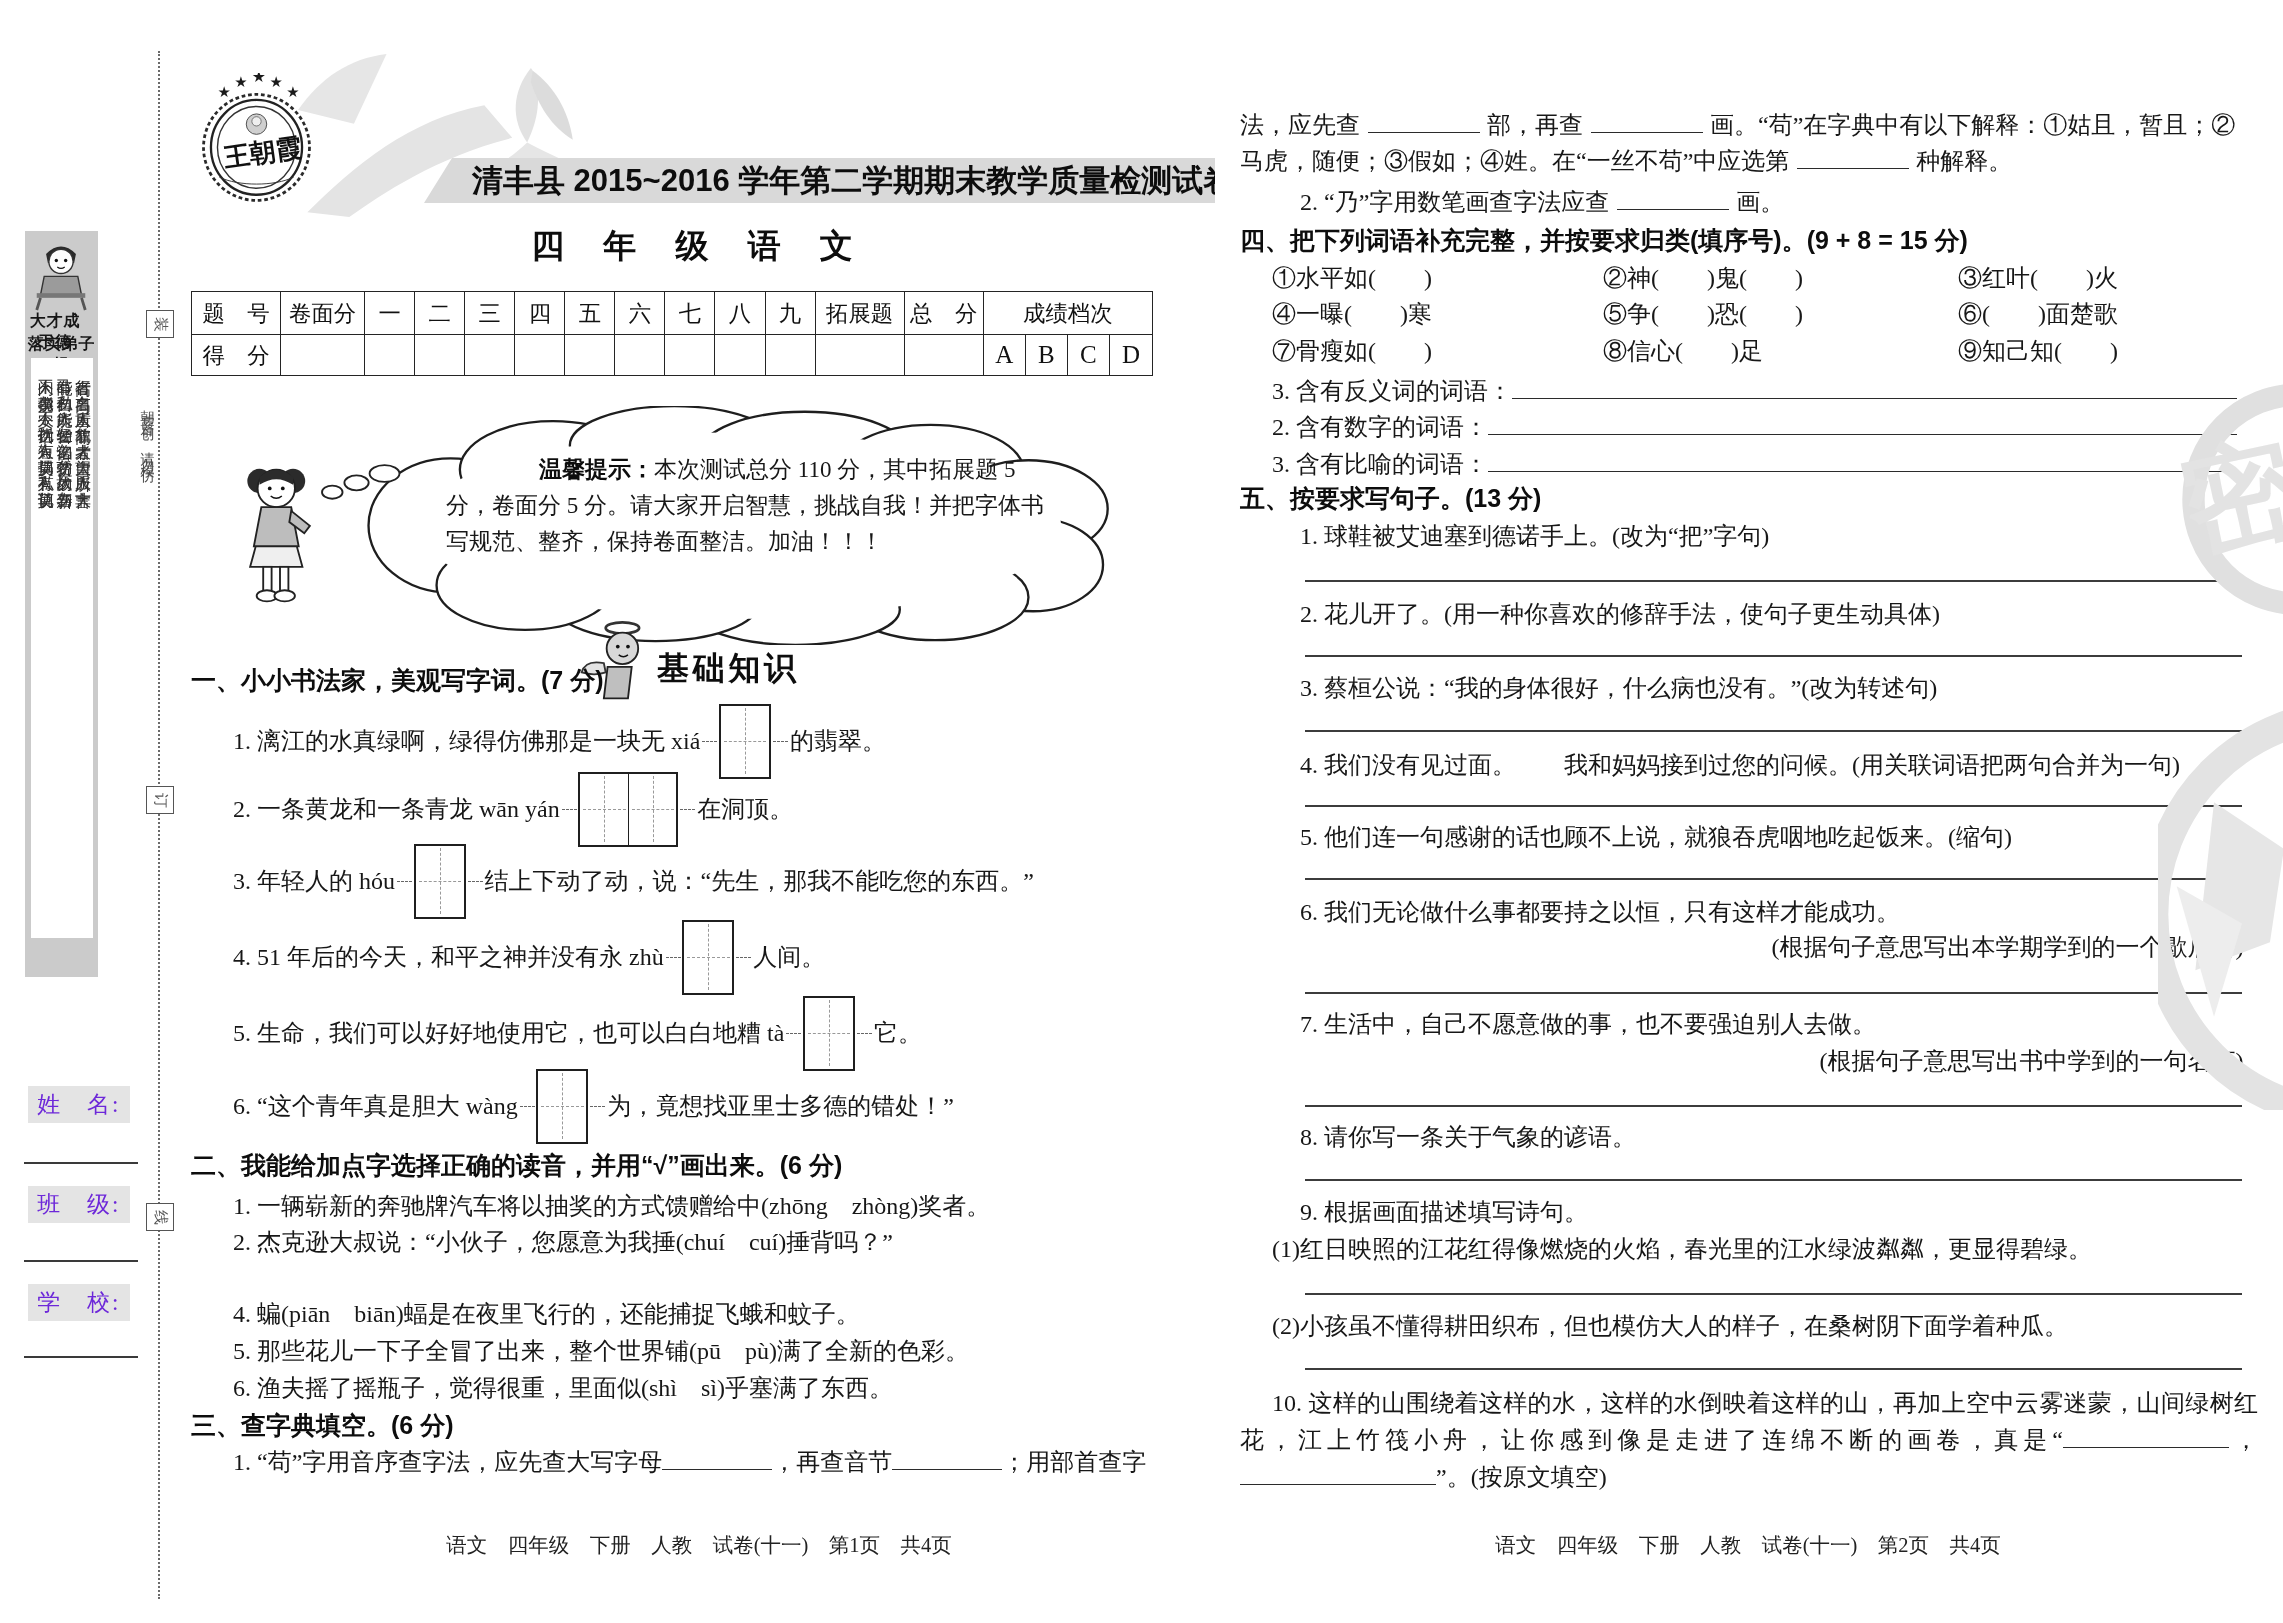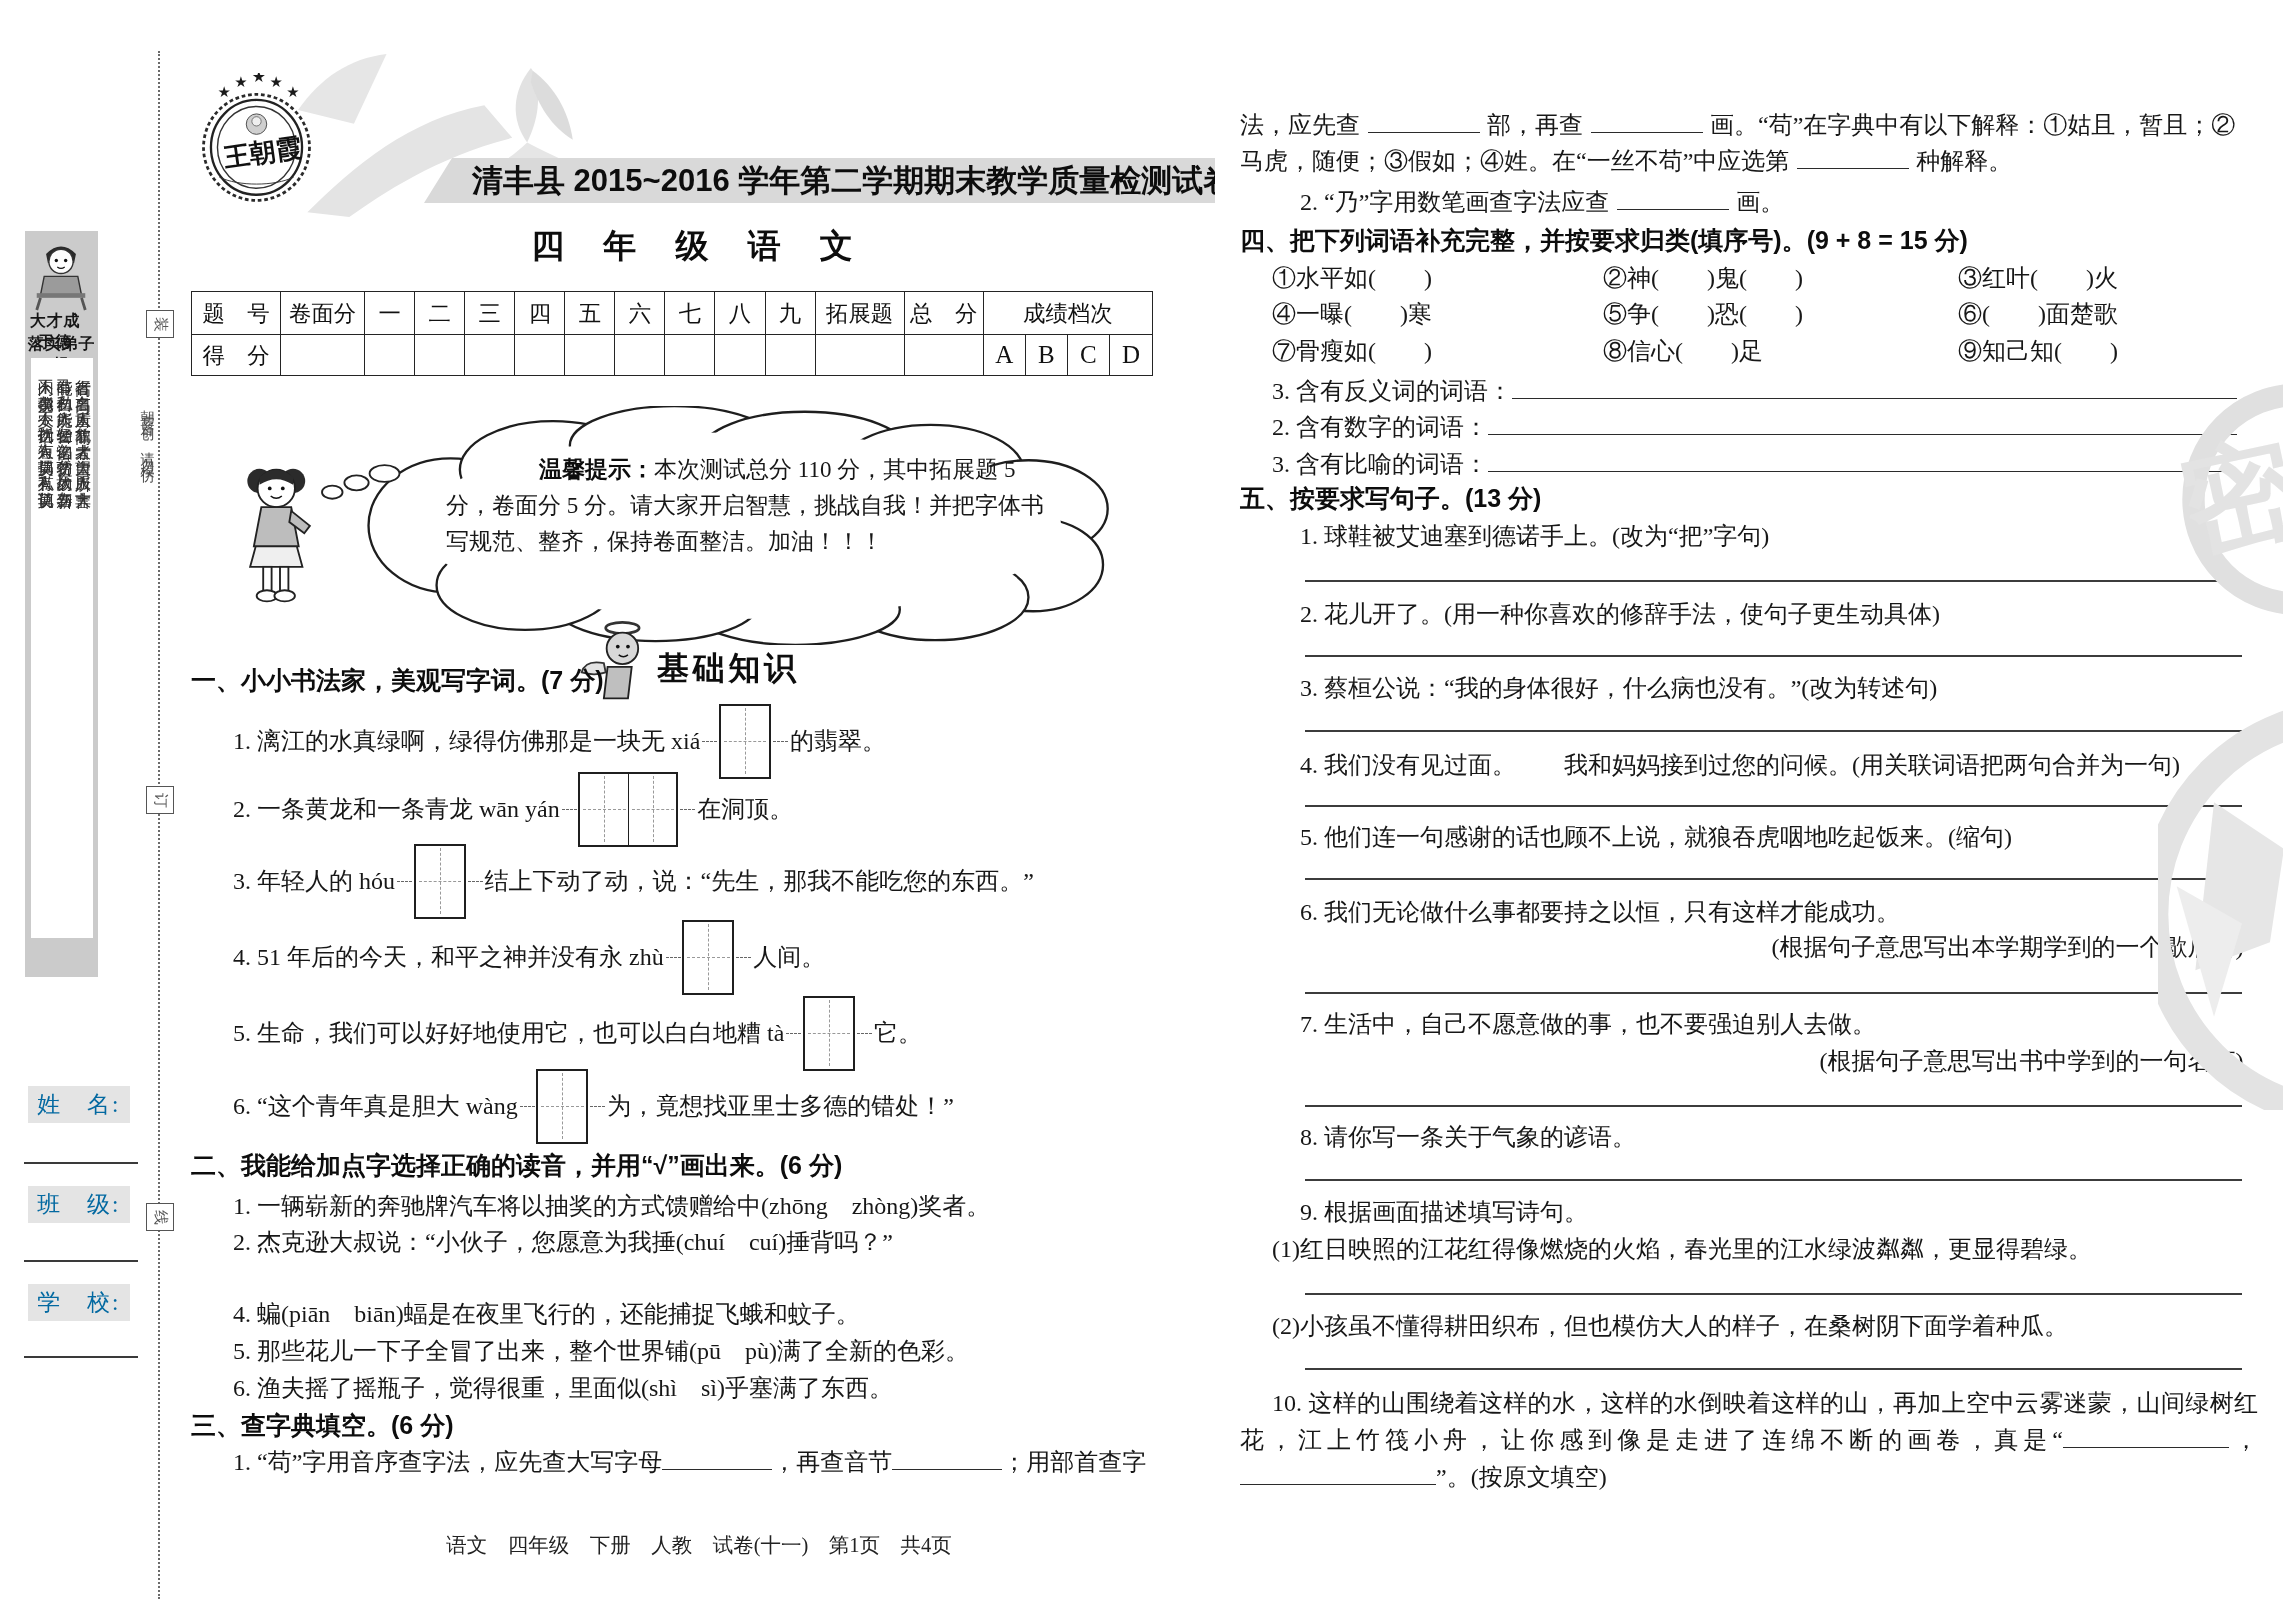--- a/index.html
+++ b/index.html
@@ -23,21 +23,21 @@
   .cell::after{content:"";position:absolute;top:50%;left:2.8px;right:2.8px;border-top:1.9px dashed #999}
   
   table.score{border-collapse:collapse;table-layout:fixed}
   table.score td{border:1.9px solid #242424;text-align:center;font-size:22.4px;
                  font-family:"Liberation Serif",serif;color:#111;overflow:hidden}
   
   .panel{background:#cbcbcb}
   .verse-box{background:#fff;display:flex;justify-content:space-between;padding:9.3px 5.6px}
   .vcol{display:flex;flex-direction:column;align-items:center;font-size:16px;line-height:18.6px;color:#2e2e2e}
   .vgroup{display:flex;flex-direction:column;align-items:center;margin-bottom:16px}
-  .fieldlabel{background:#e4e4e4;color:#0369a1;font-size:23px;padding:2.8px 9.3px;display:inline-block;letter-spacing:1.9px}
+  .fieldlabel{background:#e4e4e4;color:#6d28d9;font-size:23px;padding:2.8px 9.3px;display:inline-block;letter-spacing:1.9px}
   .fieldline{position:absolute;border-top:2.3px solid #3a3a3a;width:114px;height:0}
   .vnote{writing-mode:vertical-rl;font-size:14px;letter-spacing:5.6px;color:#4a4a4a}
   .bindbox{position:absolute;width:28px;height:28px;border:1.9px solid #555;display:flex;align-items:center;justify-content:center;
            font-size:15px;color:#555;transform:rotate(0deg);background:#fff}
   .bindbox span{display:inline-block;transform:rotate(90deg)}
   .cat{position:absolute;display:flex;align-items:baseline}
   .cat .bl{flex:1}
   .note-r{position:absolute;left:1240px;width:1011px;text-align:right;padding-right:7.5px;font-size:24px;color:#171717;white-space:nowrap}
 </style>
 </head>
@@ -321,20 +321,21 @@
   <div class="abs txt" style="left:1300px;top:1196px">9. 根据画面描述填写诗句。</div>
   <div class="abs txt" style="left:1272px;top:1233px">(1)红日映照的江花红得像燃烧的火焰，春光里的江水绿波粼粼，更显得碧绿。</div>
   <div class="rule" style="left:1305px;top:1293px;width:937px"></div>
   <div class="abs txt" style="left:1272px;top:1310px">(2)小孩虽不懂得耕田织布，但也模仿大人的样子，在桑树阴下面学着种瓜。</div>
   <div class="rule" style="left:1305px;top:1368px;width:937px"></div>
 
   <div class="abs wrap" style="left:1240px;top:1385px;width:1018px;font-size:24px;line-height:37px;text-align:justify;text-indent:32px">
     <span>10. 这样的山围绕着这样的水，这样的水倒映着这样的山，再加上空中云雾迷蒙，山间绿树红花，江上竹筏小舟，让你感到像是走进了连绵不断的画卷，真是“</span><span class="bl" style="width:166px"></span><span>，</span><span class="bl" style="width:196px"></span><span>”。(按原文填空)</span>
   </div>
 
+  <div class="abs" style="left:1240px;top:1531px;width:1016px;text-align:center;font-size:20.5px;color:#222">语文　四年级　下册　人教　试卷(十一)　第2页　共4页</div>
 
   <svg class="abs" style="left:2158px;top:364px" width="126" height="746" viewBox="0 0 135 800">
     <circle cx="150" cy="145" r="112" fill="none" stroke="#e0e0e0" stroke-width="24"></circle>
     <text x="28" y="185" font-size="120" font-weight="bold" fill="#e3e3e3" font-family="Liberation Serif, serif" transform="rotate(-12 80 150)">密</text>
     <circle cx="210" cy="590" r="215" fill="none" stroke="#e3e3e3" stroke-width="32"></circle>
     <path d="M60 470 L 135 520 L 120 620 L 40 650 Z" fill="#e6e6e6"></path>
     <path d="M20 560 L 90 600 L 60 700 Z" fill="#ededed"></path>
   </svg>
 
   <div class="abs panel" style="left:25px;top:231px;width:73px;height:746px">

